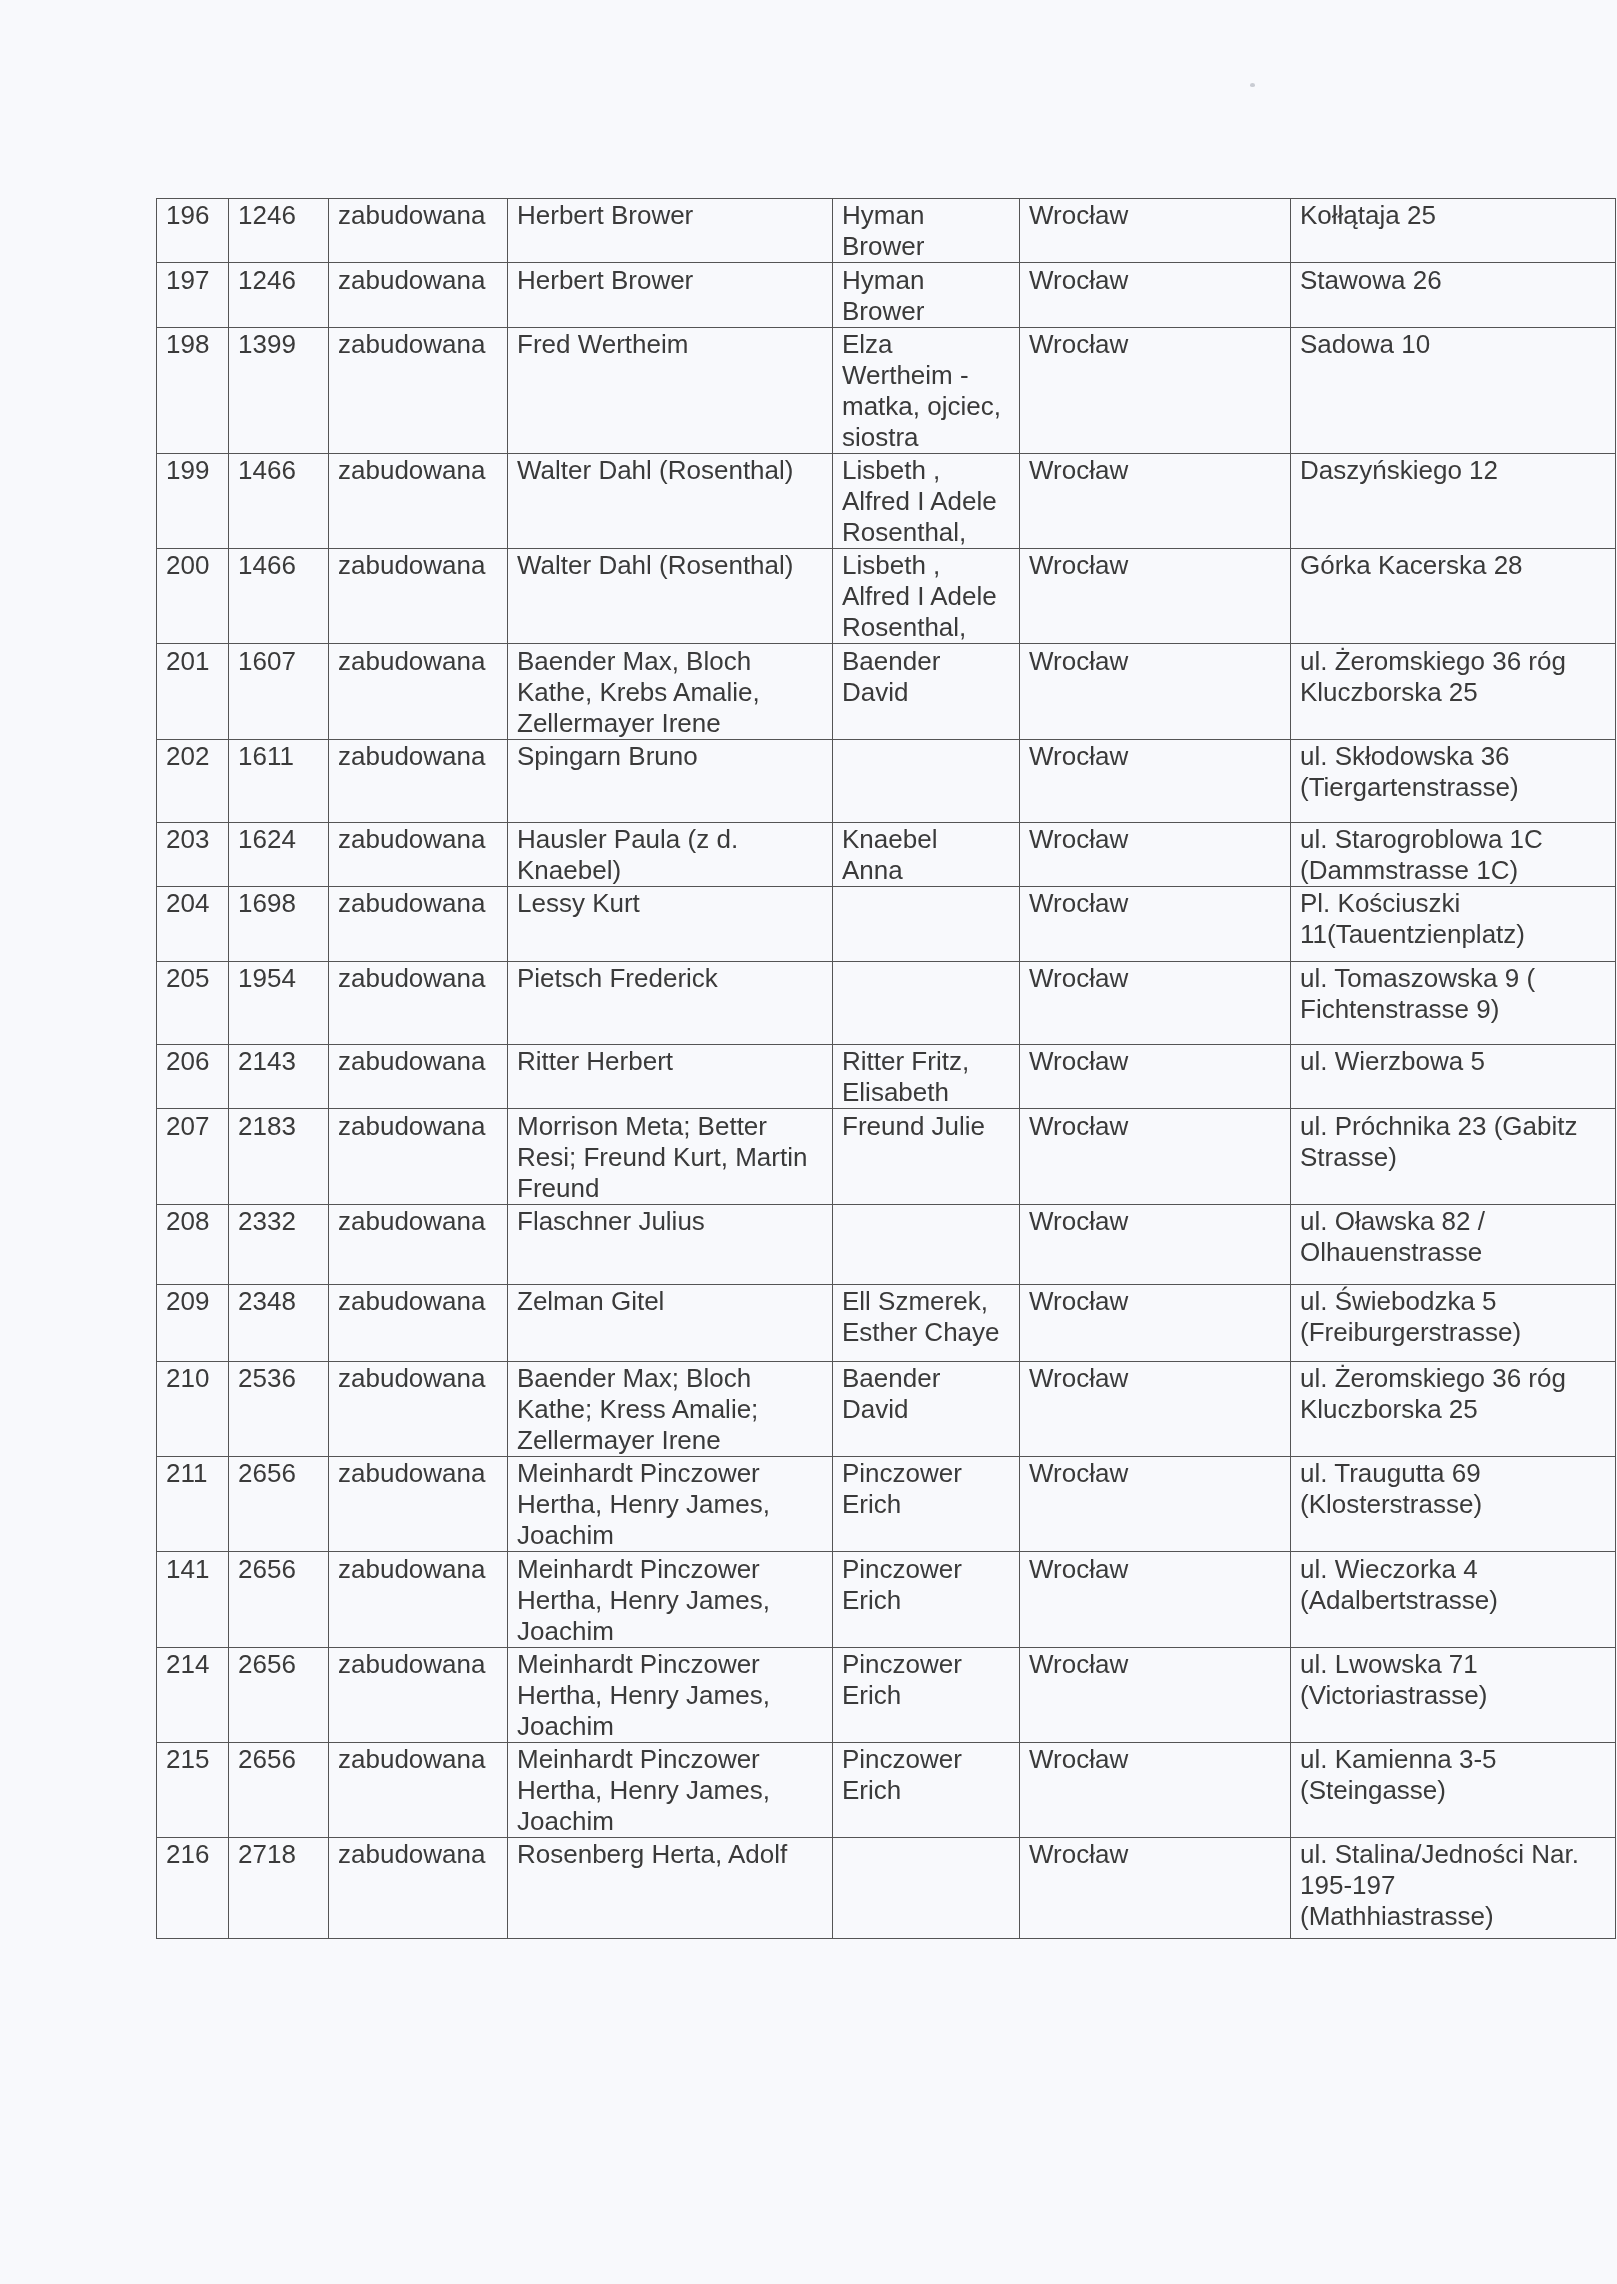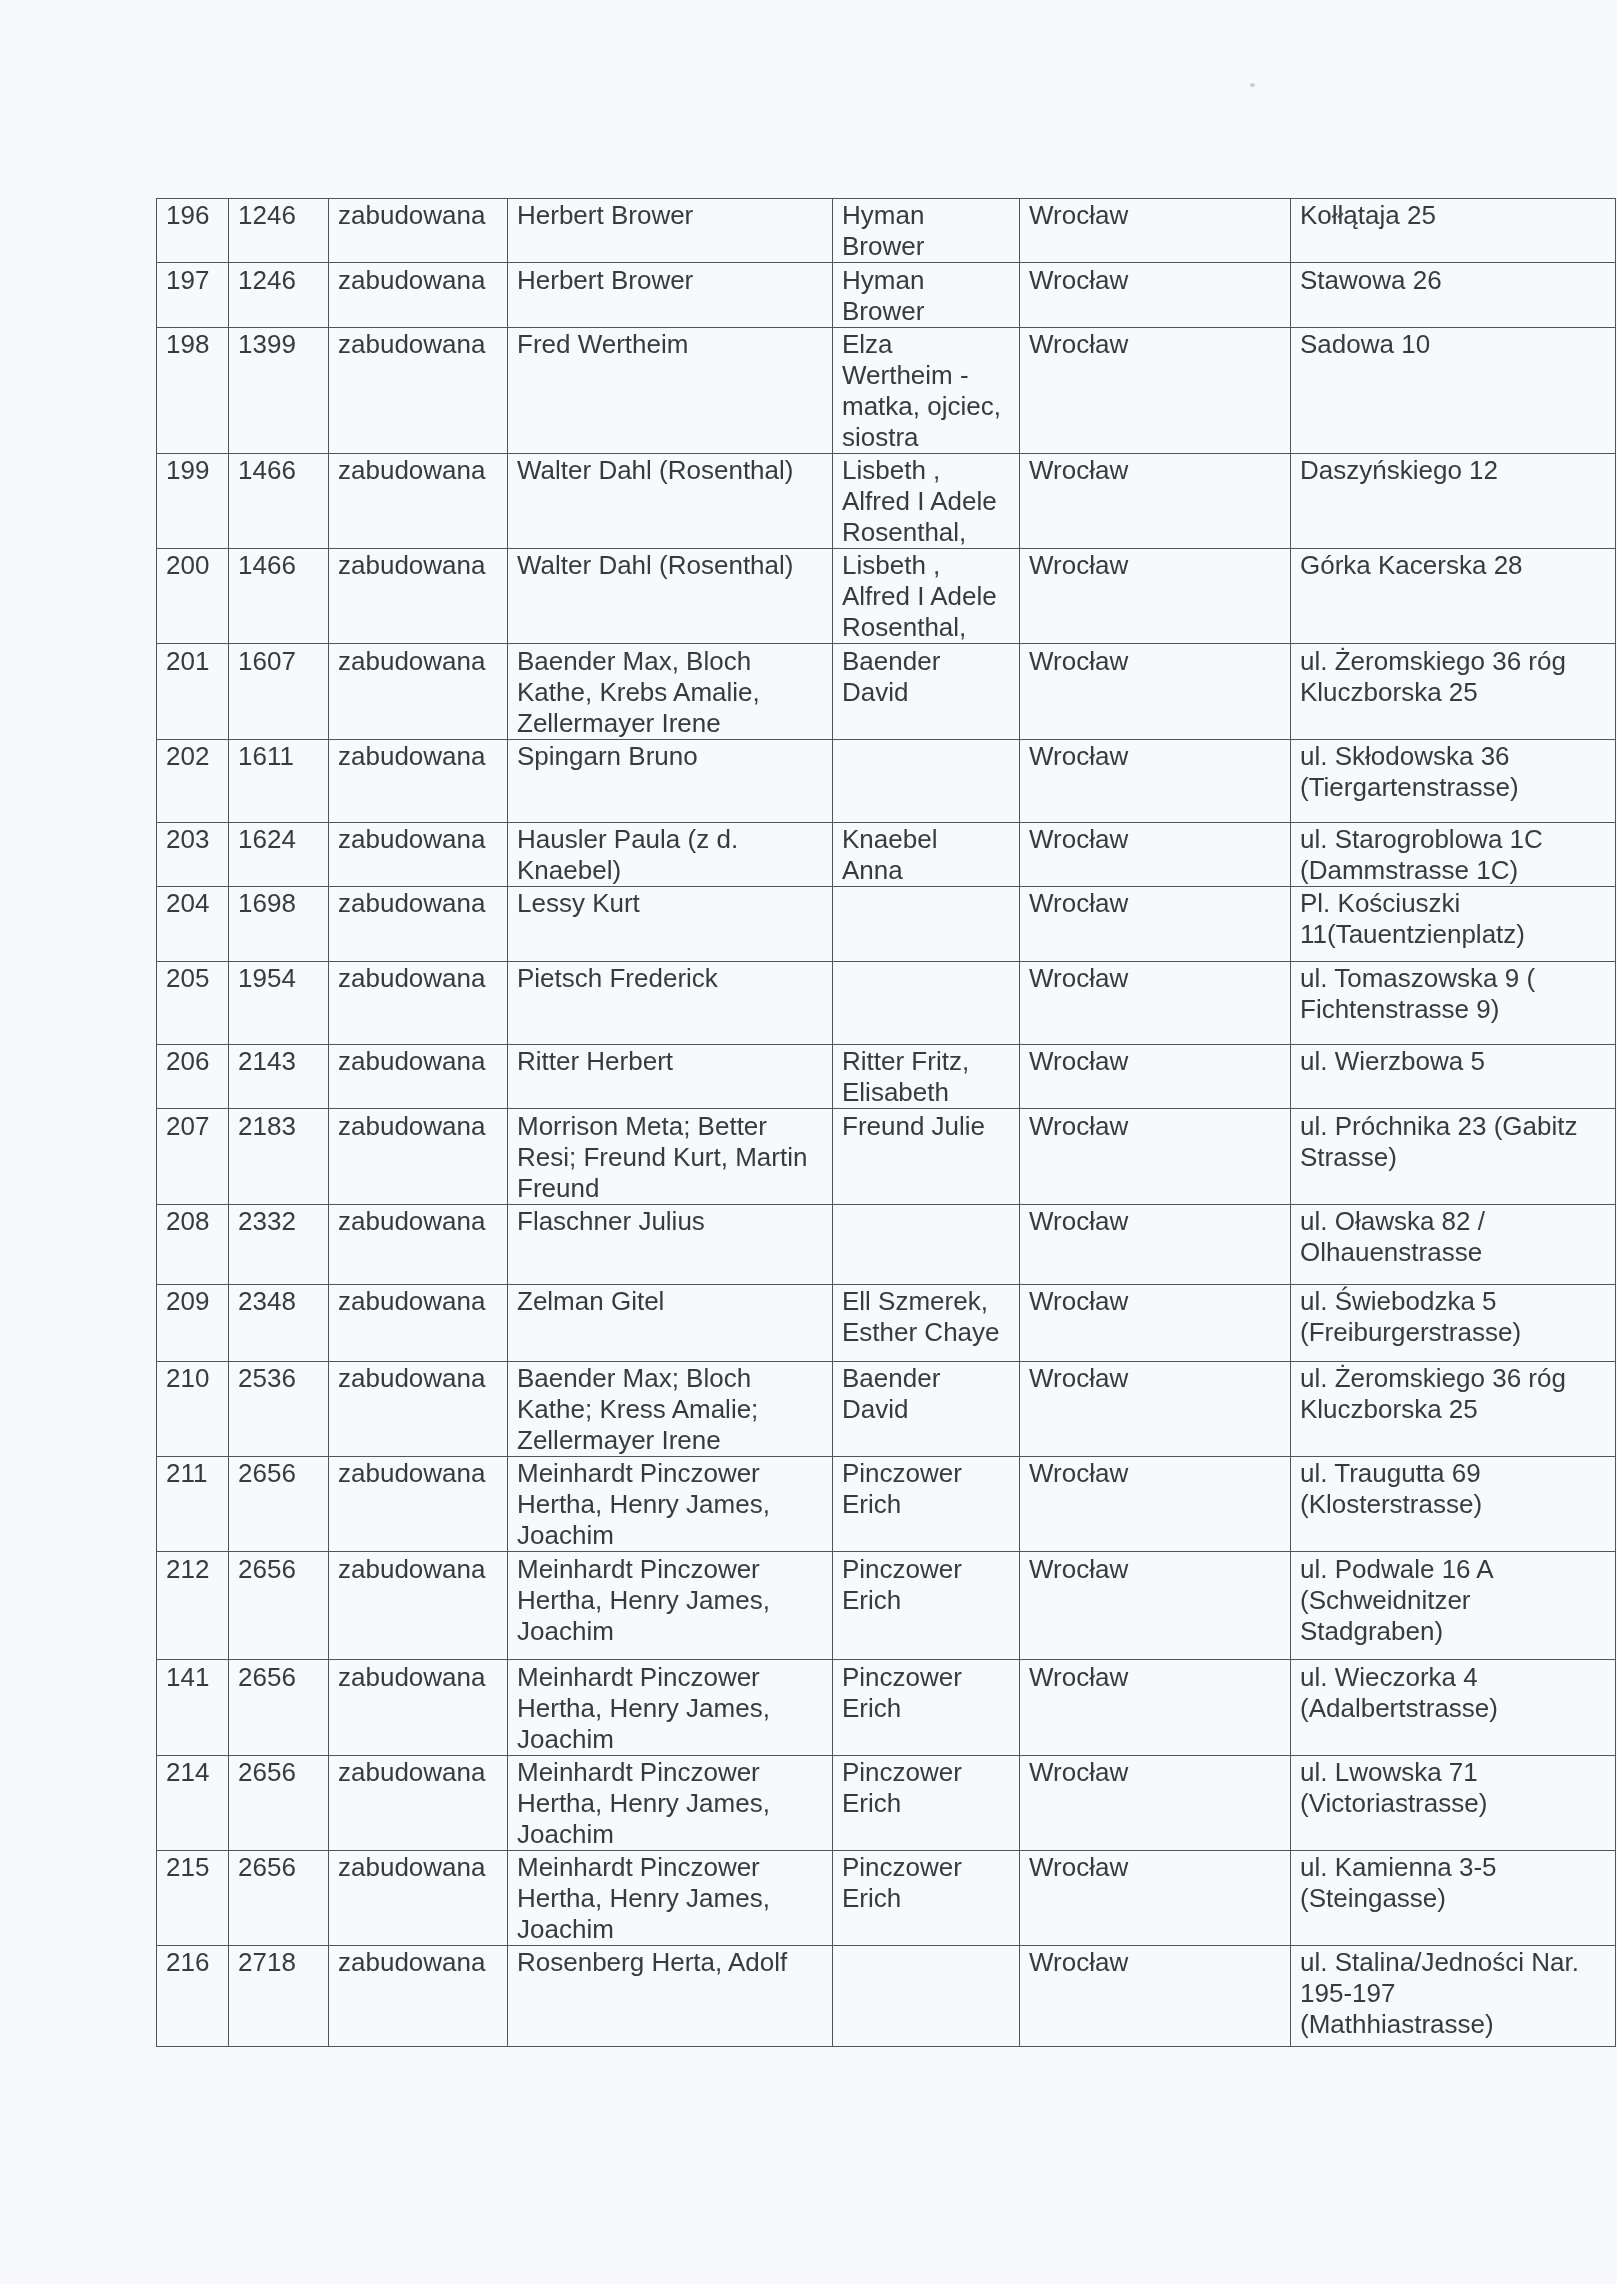--- a/index.html
+++ b/index.html
@@ -234,34 +234,20 @@
     <td>zabudowana</td>
     <td>Meinhardt Pinczower
 Hertha, Henry James,
 Joachim</td>
     <td>Pinczower
 Erich</td>
     <td>Wrocław</td>
     <td>ul. Traugutta 69
 (Klosterstrasse)</td>
   </tr>
-      <tr style="height: 108px;">
-    <td>212</td>
-    <td>2656</td>
-    <td>zabudowana</td>
-    <td>Meinhardt Pinczower
-Hertha, Henry James,
-Joachim</td>
-    <td>Pinczower
-Erich</td>
-    <td>Wrocław</td>
-    <td>ul. Podwale 16 A
-(Schweidnitzer
-Stadgraben)</td>
-  </tr>
       <tr style="height: 93px;">
     <td>141</td>
     <td>2656</td>
     <td>zabudowana</td>
     <td>Meinhardt Pinczower
 Hertha, Henry James,
 Joachim</td>
     <td>Pinczower
 Erich</td>
     <td>Wrocław</td>

